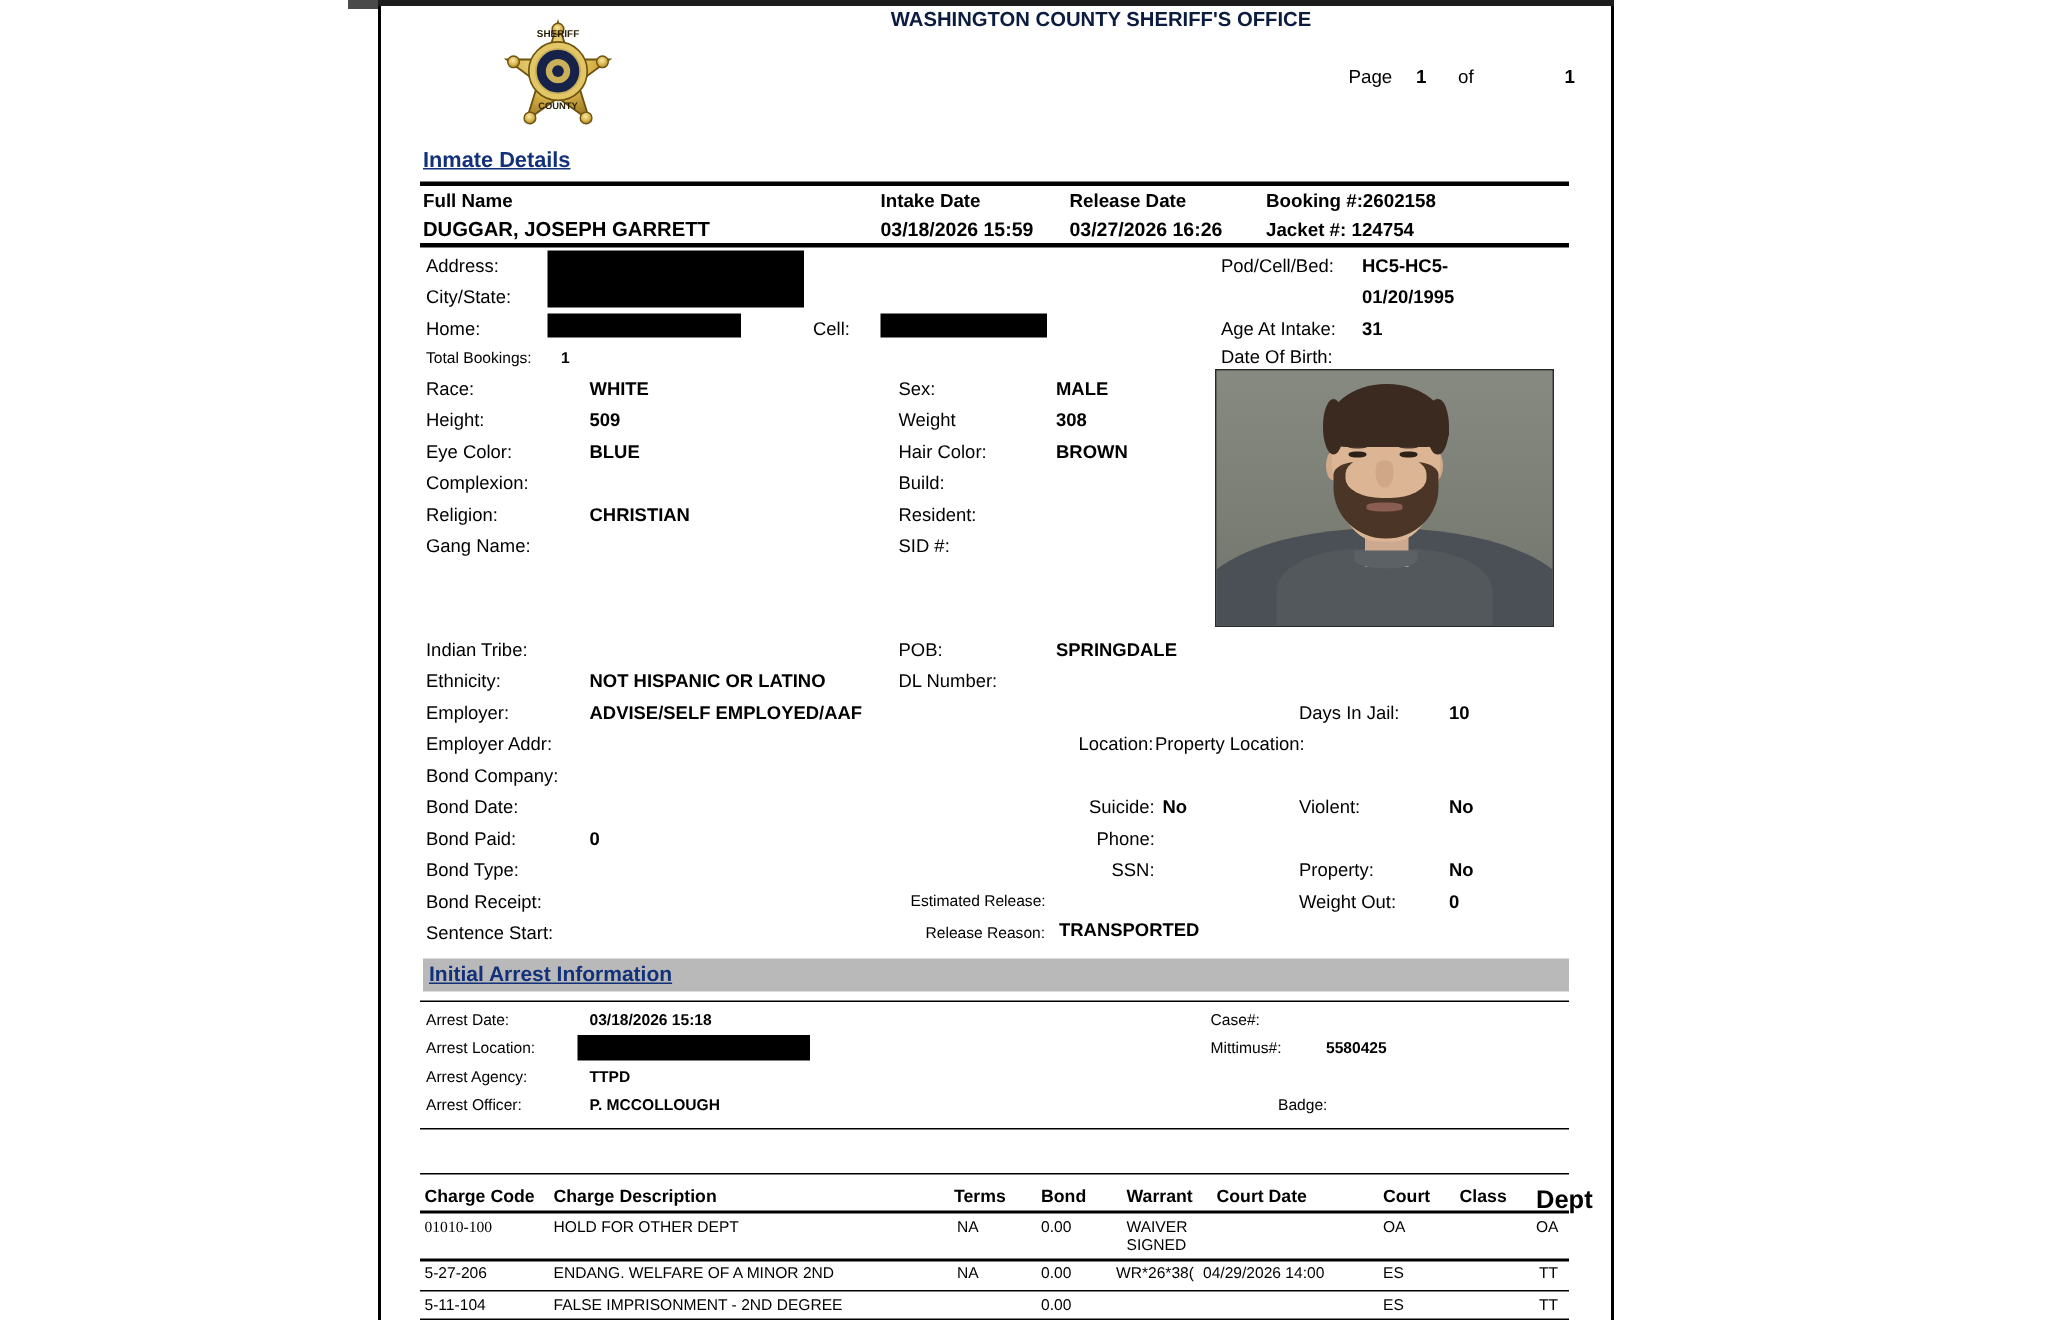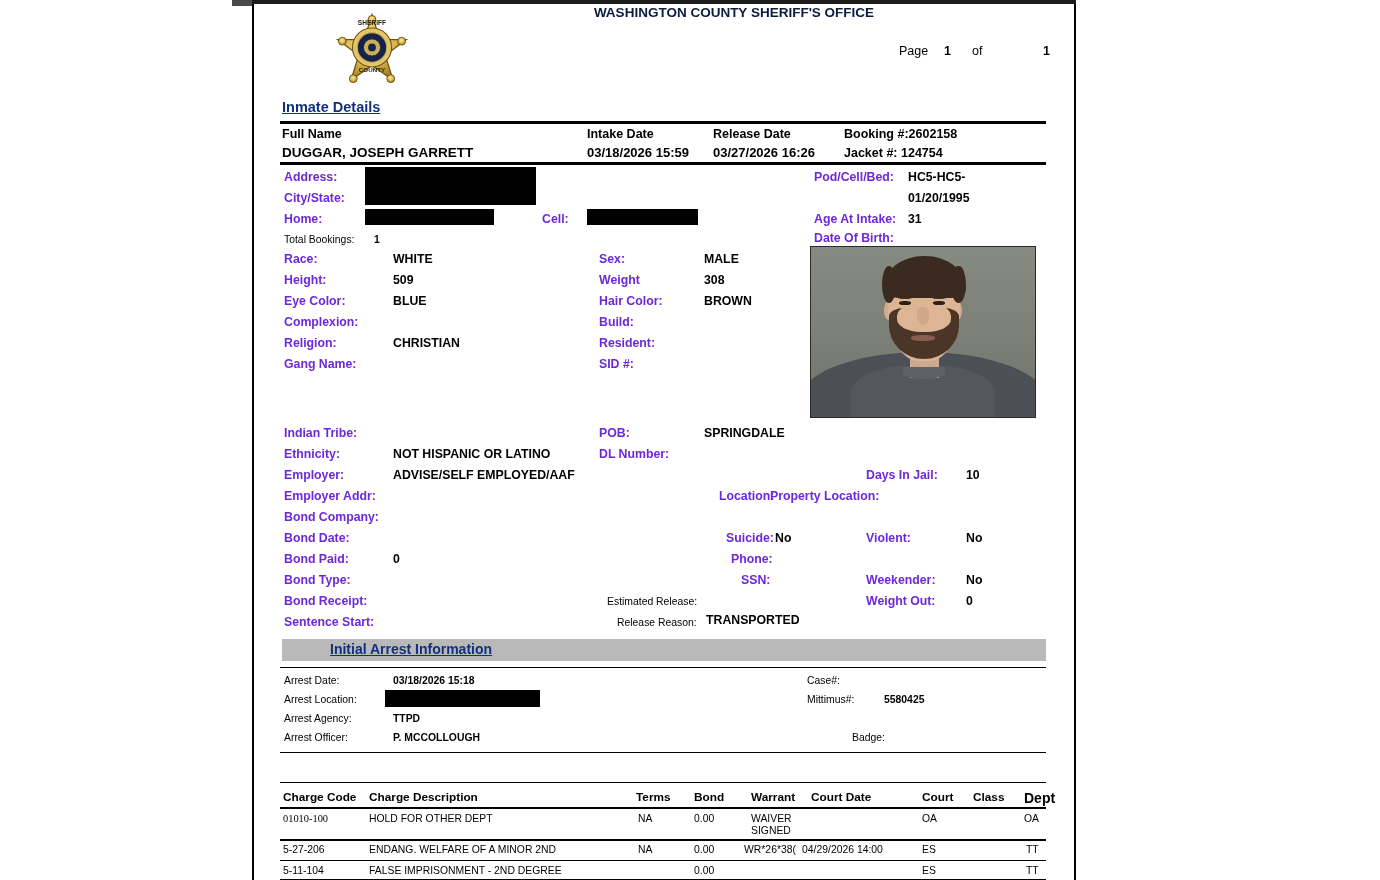--- a/index.html
+++ b/index.html
@@ -59,29 +59,28 @@
     text-decoration: underline; left: 28px;
   }
   .sec-band {
     position: absolute; left: 28px; width: 764px; height: 22px;
     background: #b9b9b9;
   }
   .sec-band span {
     position: absolute; left: 4px; top: 2px;
     font-size: 14px; font-weight: bold; color: #12317a;
     text-decoration: underline;
-    margin-left: 44px;
   }
 
   .rule-thick { position: absolute; left: 26px; width: 766px; height: 3px; background: #000; }
   .rule-thin  { position: absolute; left: 26px; width: 766px; height: 1px; background: #000; }
   .rule-med   { position: absolute; left: 26px; width: 766px; height: 2px; background: #000; }
 
   
-  .lbl { position: absolute; font-size: 12.3px; color: #6d28d9; white-space: nowrap; font-weight: bold; }
+  .lbl { position: absolute; font-size: 12.3px; color: #000000; white-space: nowrap; }
   .val { position: absolute; font-size: 12.3px; color: #000; font-weight: bold; white-space: nowrap; }
   .lbl-sm { position: absolute; font-size: 10.4px; color: #000; white-space: nowrap; }
   .val-sm { position: absolute; font-size: 10.4px; color: #000; font-weight: bold; white-space: nowrap; }
   .hdr { position: absolute; font-size: 12.5px; color: #000; font-weight: bold; white-space: nowrap; }
 
   
   .redact { position: absolute; background: #000; }
 
   
   .mug {
@@ -319,21 +318,21 @@
 
     <div class="lbl" style="left:30px; top:548px;">Bond Paid:</div>
     <div class="val" style="left:139px; top:548px;">0</div>
     <div class="lbl" style="left:477px; top:548px;">Phone:</div>
     <div class="val" style="left:521px; top:548px;"></div>
 
     <div class="lbl" style="left:30px; top:569px;">Bond Type:</div>
     <div class="val" style="left:139px; top:569px;"></div>
     <div class="lbl" style="left:487px; top:569px;">SSN:</div>
     <div class="val" style="left:521px; top:569px;"></div>
-    <div class="lbl" style="left:612px; top:569px;">Weekender:</div>
+    <div class="lbl" style="left:612px; top:569px;">Property:</div>
     <div class="val" style="left:712px; top:569px;">No</div>
 
     <div class="lbl" style="left:30px; top:590px;">Bond Receipt:</div>
     <div class="val" style="left:139px; top:590px;"></div>
     <div class="lbl-sm" style="left:353px; top:592px;">Estimated Release:</div>
     <div class="val-sm" style="left:460px; top:592px;"></div>
     <div class="lbl" style="left:612px; top:590px;">Weight Out:</div>
     <div class="val" style="left:712px; top:590px;">0</div>
 
     <div class="lbl" style="left:30px; top:611px;">Sentence Start:</div>
@@ -369,21 +368,21 @@
     <div class="rule-thin" style="top:778px;"></div>
 
     <div class="chead hdr" style="left:29px;  top:786px; font-size:11.8px;">Charge Code</div>
     <div class="chead hdr" style="left:115px; top:786px; font-size:11.8px;">Charge Description</div>
     <div class="chead hdr" style="left:382px; top:786px; font-size:11.8px;">Terms</div>
     <div class="chead hdr" style="left:440px; top:786px; font-size:11.8px;">Bond</div>
     <div class="chead hdr" style="left:497px; top:786px; font-size:11.8px;">Warrant</div>
     <div class="chead hdr" style="left:557px; top:786px; font-size:11.8px;">Court Date</div>
     <div class="chead hdr" style="left:668px; top:786px; font-size:11.8px;">Court</div>
     <div class="chead hdr" style="left:719px; top:786px; font-size:11.8px;">Class</div>
-    <div class="chead hdr" style="left:770px; top:786px; font-size:14px;">Dept</div>
+    <div class="chead hdr" style="left:770px; top:786px; font-size:17px;">Dept</div>
 
     <div class="rule-med" style="top:803px;"></div>
 
     <div class="lbl-sm" style="left:29px;  top:809px;font-family:Liberation Serif, serif;">01010-100</div>
     <div class="lbl-sm" style="left:115px; top:809px;">HOLD FOR OTHER DEPT</div>
     <div class="lbl-sm" style="left:384px; top:809px;">NA</div>
     <div class="lbl-sm" style="left:440px; top:809px;">0.00</div>
     <div class="lbl-sm" style="left:497px; top:809px;">WAIVER</div>
     <div class="lbl-sm" style="left:497px; top:821px;">SIGNED</div>
     <div class="lbl-sm" style="left:557px; top:809px;"></div>

